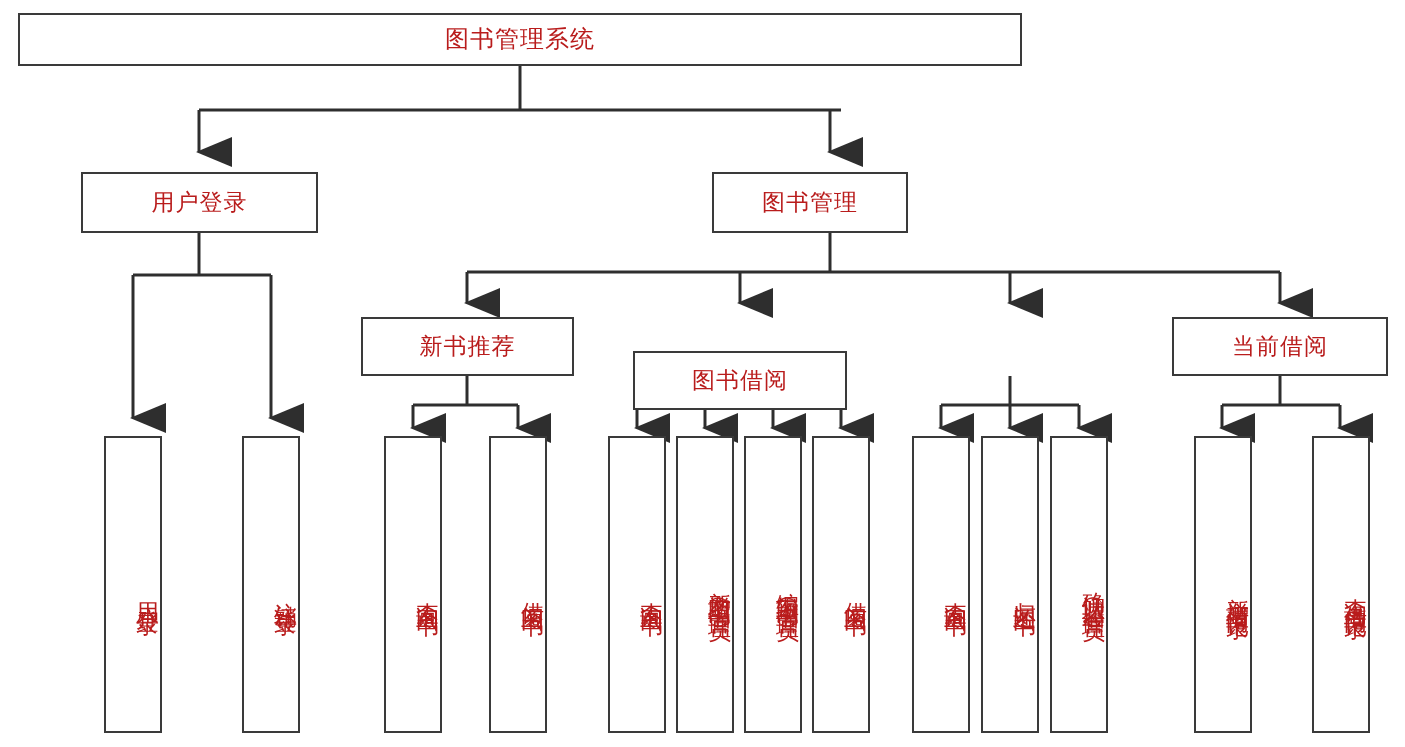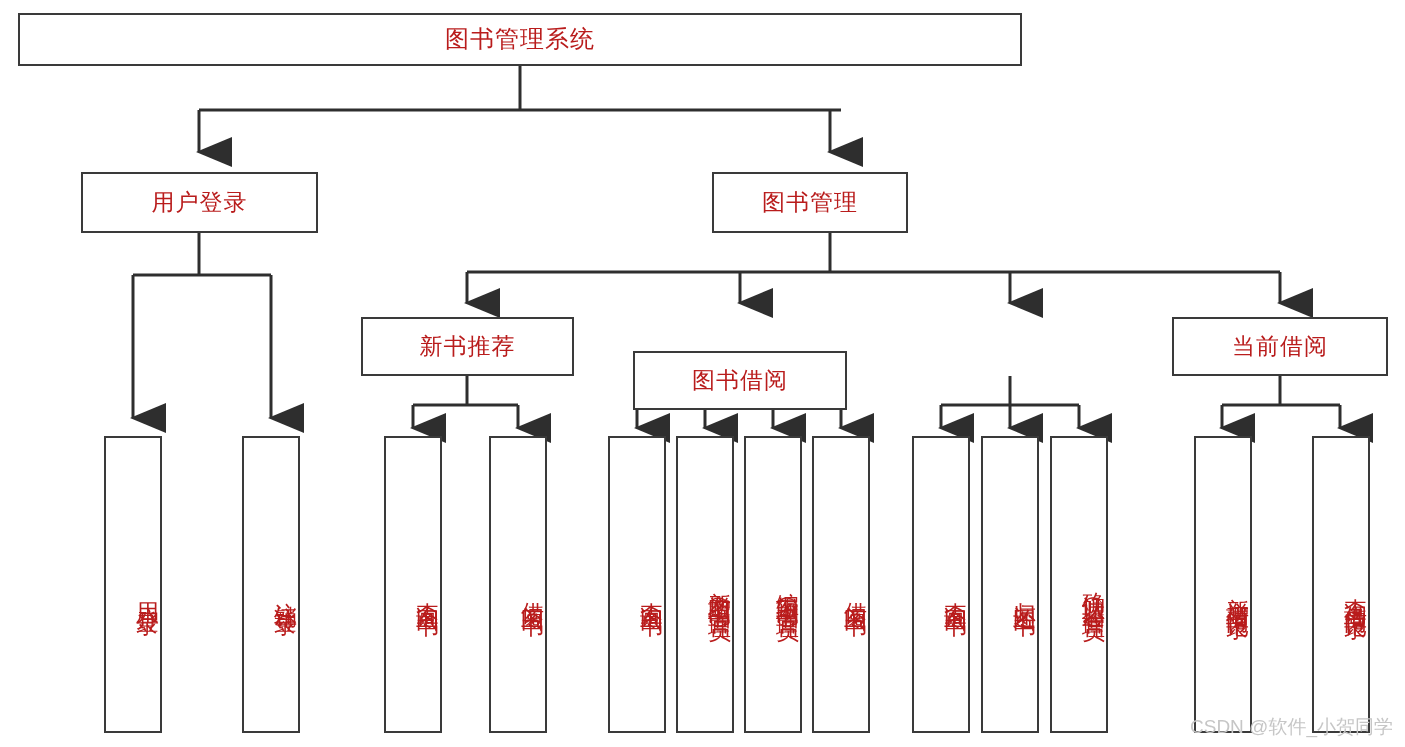--- a/index.html
+++ b/index.html
@@ -172,15 +172,14 @@
     <span>确认归还（管理员）</span>
   </div>
 
   <div class="node v" style="left:1194px; top:436px; width:58px; height:297px;">
     <span>新增借阅记录</span>
   </div>
   <div class="node v" style="left:1312px; top:436px; width:58px; height:297px;">
     <span>查询借阅记录</span>
   </div>
 
-  <div class="watermark">CSDN @软件_小贺同学</div>
 
 </div>
 
 </body></html>

